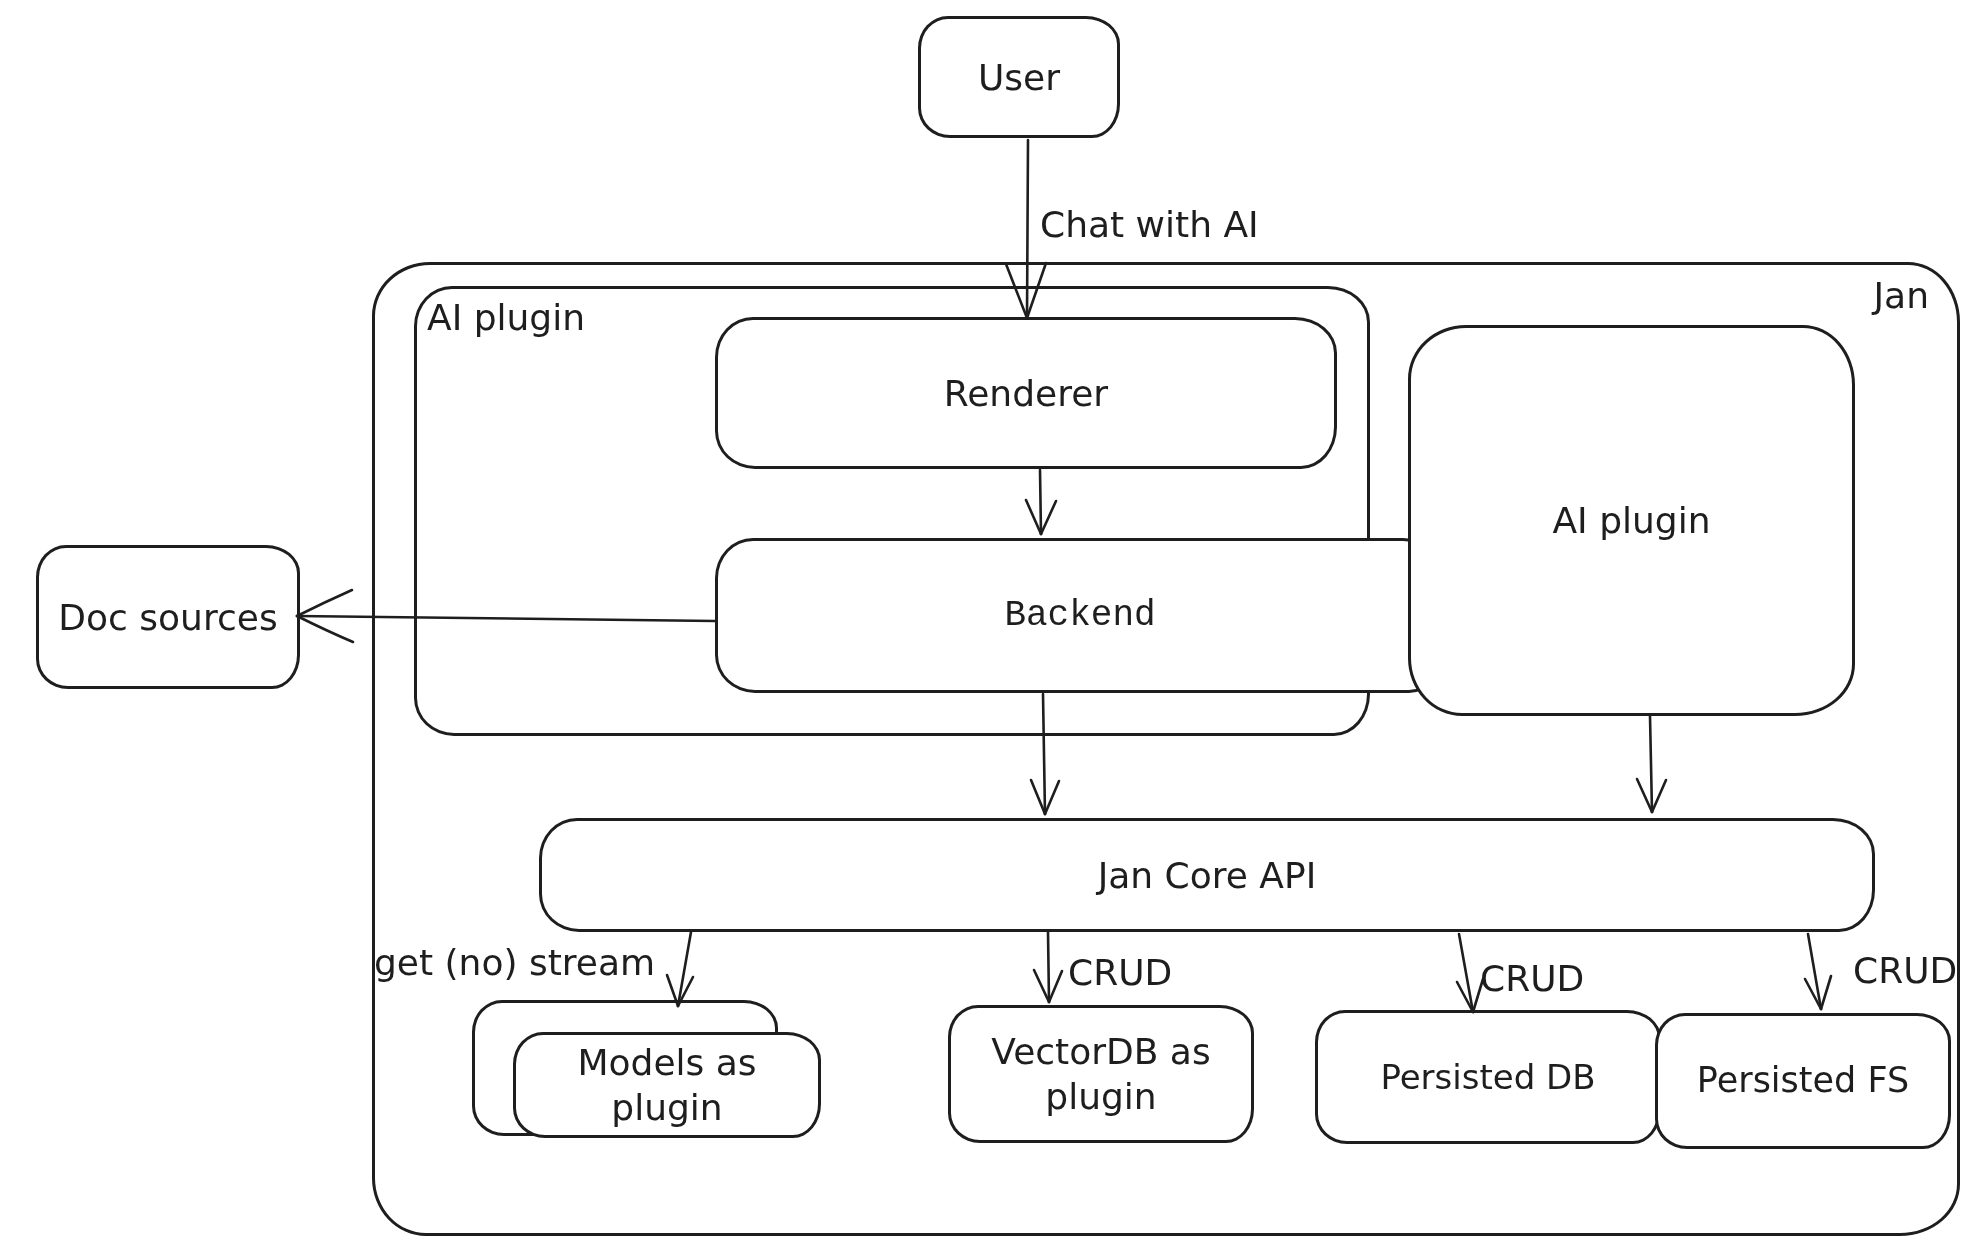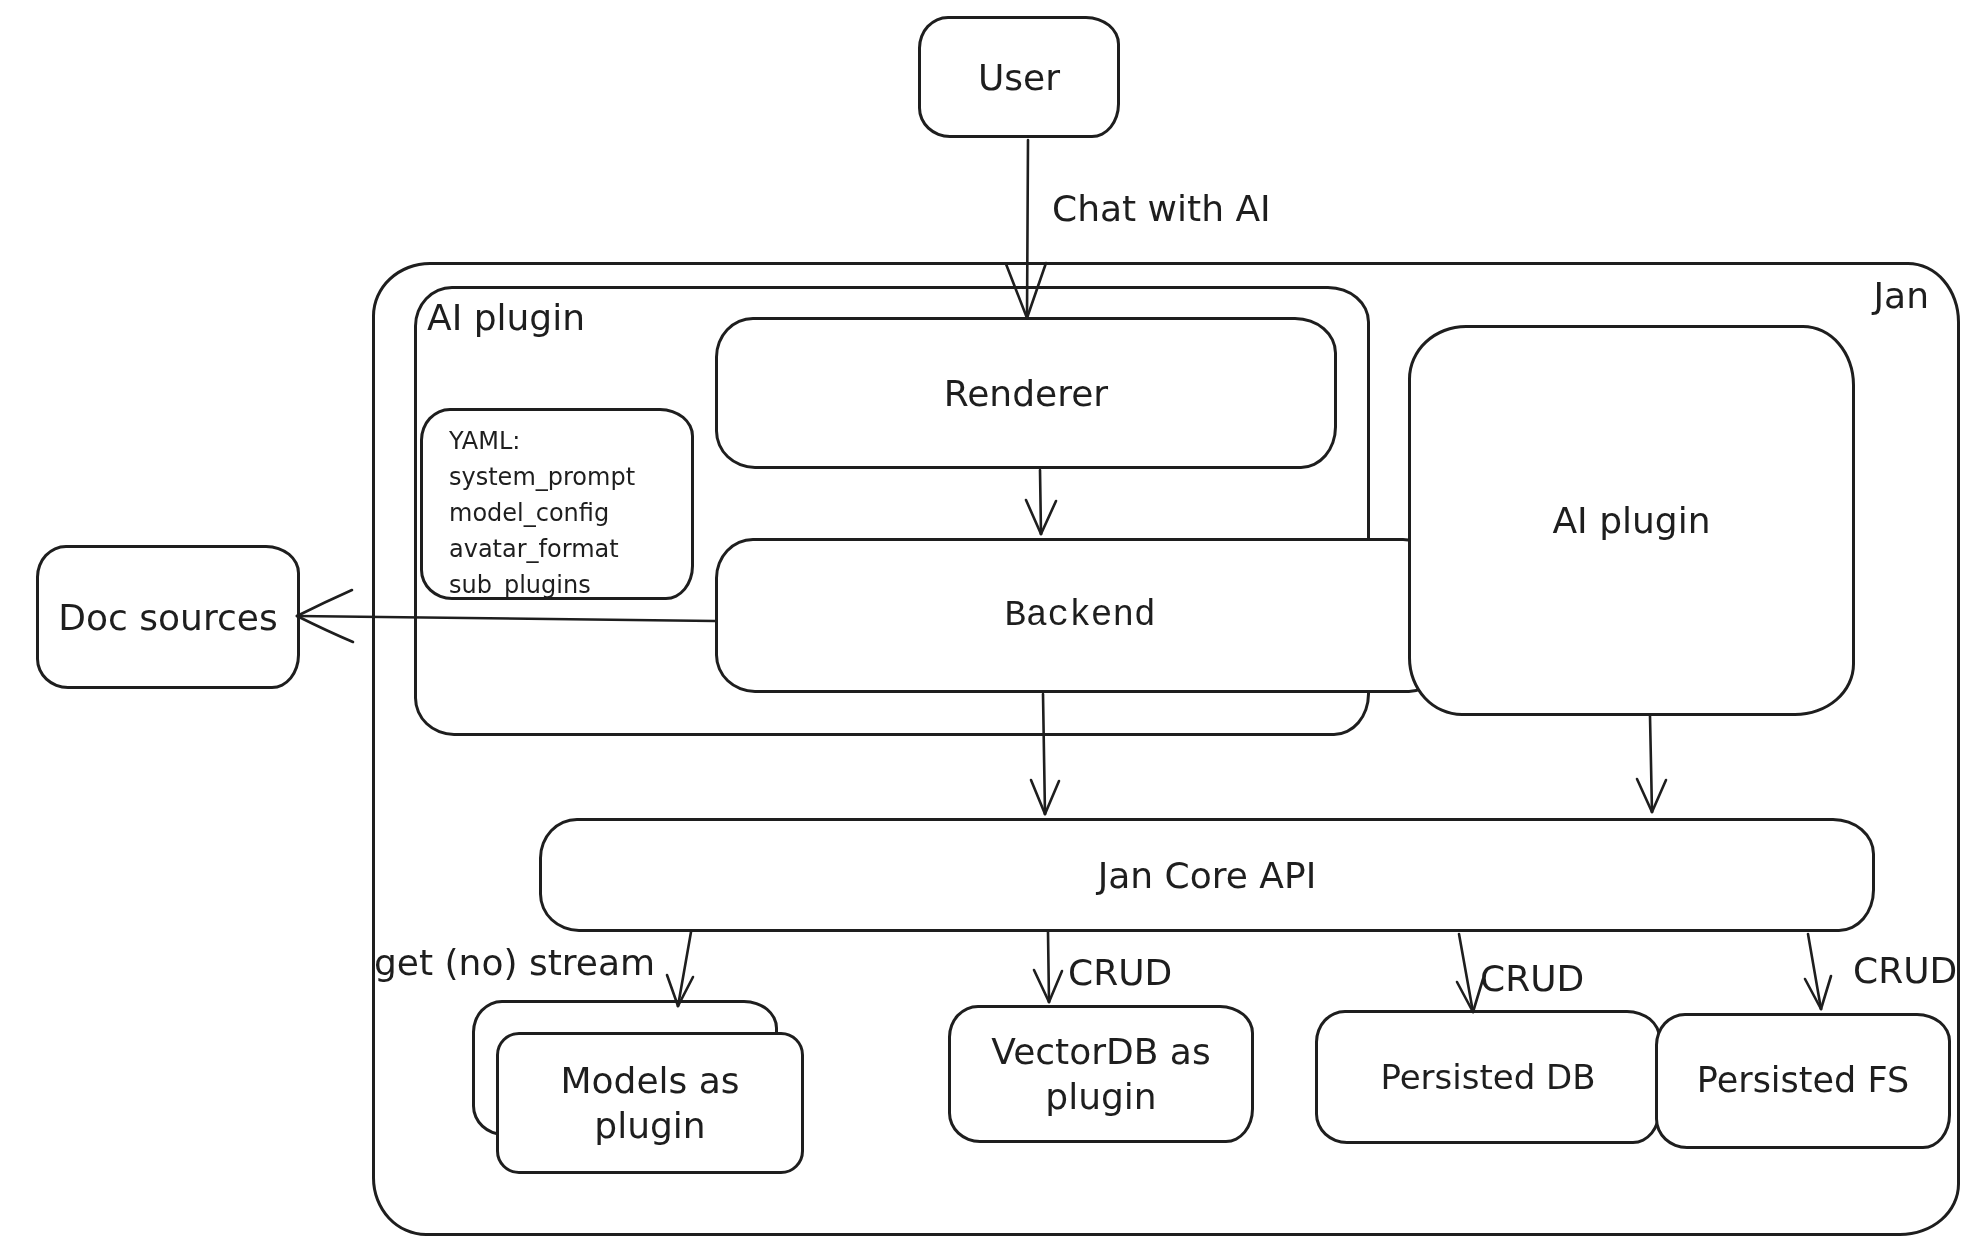--- a/index.html
+++ b/index.html
@@ -86,58 +86,51 @@
   </div>
 
   <div class="node r-md" style="left:715px;top:317px;width:622px;height:152px;">
     <span>Renderer</span>
   </div>
 
   <div class="node r-md" style="left:715px;top:538px;width:730px;height:155px;font-family:Liberation Mono, monospace;">
     <span>Backend</span>
   </div>
 
-  <div class="note r-sm" style="left:420px;top:408px;width:274px;height:192px;">
-    <div>YAML:</div>
-    <div>system_prompt</div>
-    <div>model_config</div>
-    <div>avatar_format</div>
-    <div>sub_plugins</div>
-  </div>
 
   <div class="node r-lg" style="left:1408px;top:325px;width:447px;height:391px;">
     <span>AI plugin</span>
   </div>
 
   <div class="node r-sm" style="left:36px;top:545px;width:264px;height:144px;">
     <span>Doc sources</span>
   </div>
 
   <div class="node r-md" style="left:539px;top:818px;width:1336px;height:114px;">
     <span>Jan Core API</span>
   </div>
 
   <div class="node r-sm" style="left:472px;top:1000px;width:306px;height:136px;"></div>
-  <div class="node r-sm" style="left:496px;top:1032px;width:308px;height:142px;border-radius:23px;">
+  <div class="node r-sm" style="left:513px;top:1032px;width:308px;height:106px;">
     <span class="two-line">Models as plugin</span>
   </div>
 
   <div class="node r-sm" style="left:948px;top:1005px;width:306px;height:138px;">
     <span class="two-line">VectorDB as plugin</span>
   </div>
 
   <div class="node r-sm" style="left:1315px;top:1010px;width:346px;height:134px;font-size:34px;">
     <span>Persisted DB</span>
   </div>
 
   <div class="node r-sm" style="left:1655px;top:1013px;width:296px;height:136px;font-size:35px;">
     <span>Persisted FS</span>
   </div>
 
-  <div class="edge-label" style="left:1040px;top:188px;margin-left:12px;">Chat with AI</div>
+  <div class="edge-label" style="left:1040px;top:204px;">Chat with AI</div>
   <div class="edge-label" style="left:374px;top:942px;">get (no) stream</div>
   <div class="edge-label" style="left:1068px;top:952px;">CRUD</div>
   <div class="edge-label" style="left:1480px;top:958px;">CRUD</div>
   <div class="edge-label" style="left:1853px;top:950px;">CRUD</div>
 
   <svg class="wires" width="1981" height="1246" viewBox="0 0 1981 1246">
 
     <g>
       <path d="M1028,140 L1027,318"></path>
       <path d="M1027,318 L1006,264"></path>

